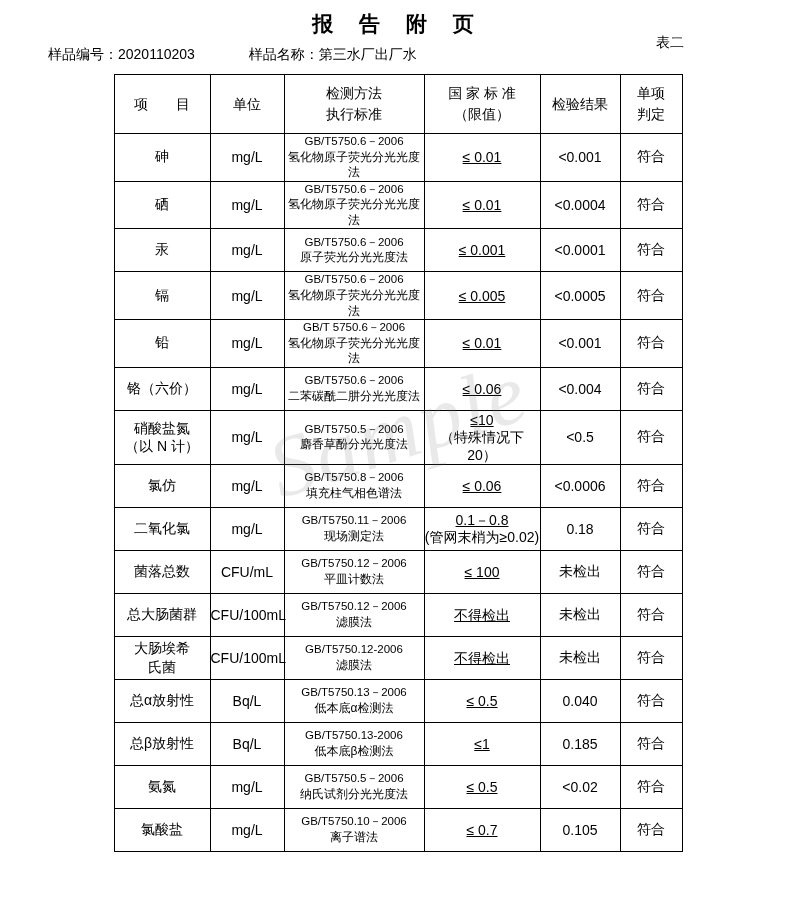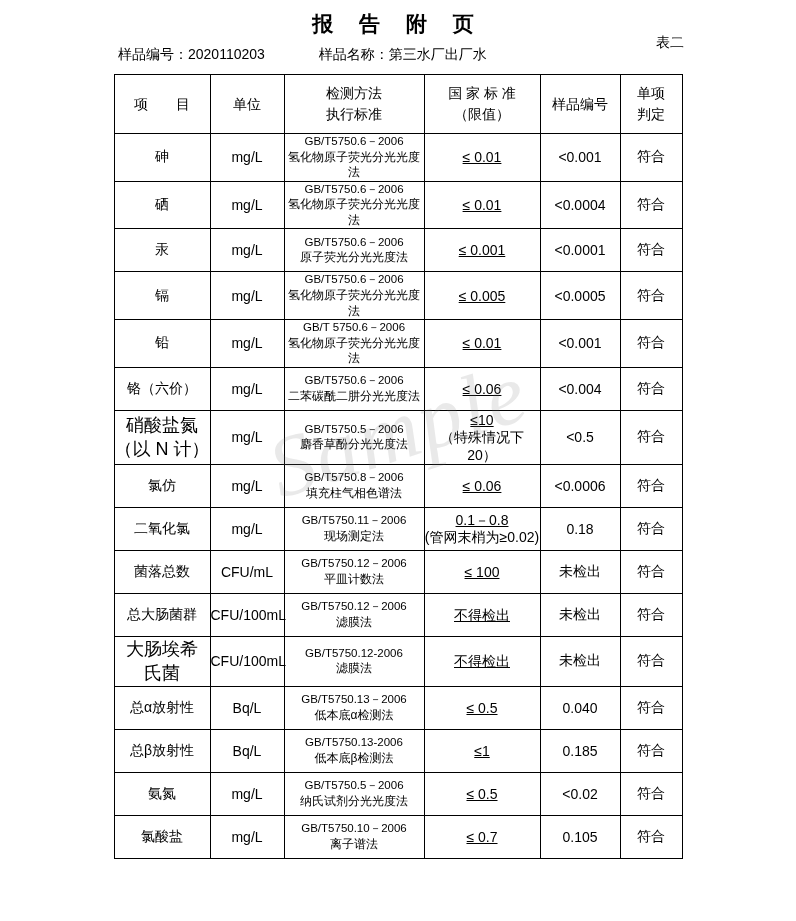--- a/index.html
+++ b/index.html
@@ -30,21 +30,21 @@
     padding-bottom: 6px;
   }
   .meta-row {
     display: flex;
     align-items: flex-end;
     font-size: 14px;
     padding: 2px 0 6px 0;
     position: relative;
   }
   .meta-sample-no {
-    margin-left: 118px;
+    margin-left: 48px;
   }
   .meta-sample-name {
     margin-left: 54px;
   }
   .meta-table-no {
     position: absolute;
     right: 112px;
     bottom: 18px;
   }
   table.report {
@@ -88,21 +88,21 @@
   .std-main {
     font-size: 14px;
     line-height: 1.3;
     text-decoration: underline;
   }
   .std-sub-small {
     font-size: 14px;
     line-height: 1.25;
   }
   .item-two-line {
-    font-size: 18px;
+    font-size: 14px;
     line-height: 1.35;
   }
   .watermark {
     position: absolute;
     left: 50%;
     top: 430px;
     transform: translate(-50%, -50%) rotate(-18deg);
     font-size: 86px;
     font-family: "Liberation Serif", serif;
     font-style: italic;
@@ -145,21 +145,21 @@
         <td>项　　目</td>
         <td>单位</td>
         <td>
           <div>检测方法</div>
           <div>执行标准</div>
         </td>
         <td>
           <div>国 家 标 准</div>
           <div>（限值）</div>
         </td>
-        <td>样品编号</td>
+        <td>检验结果</td>
         <td>
           <div>单项</div>
           <div>判定</div>
         </td>
       </tr>
     </thead>
     <tbody id="table-body">
         <tr>
           <td>砷</td>
           <td>mg/L</td>

